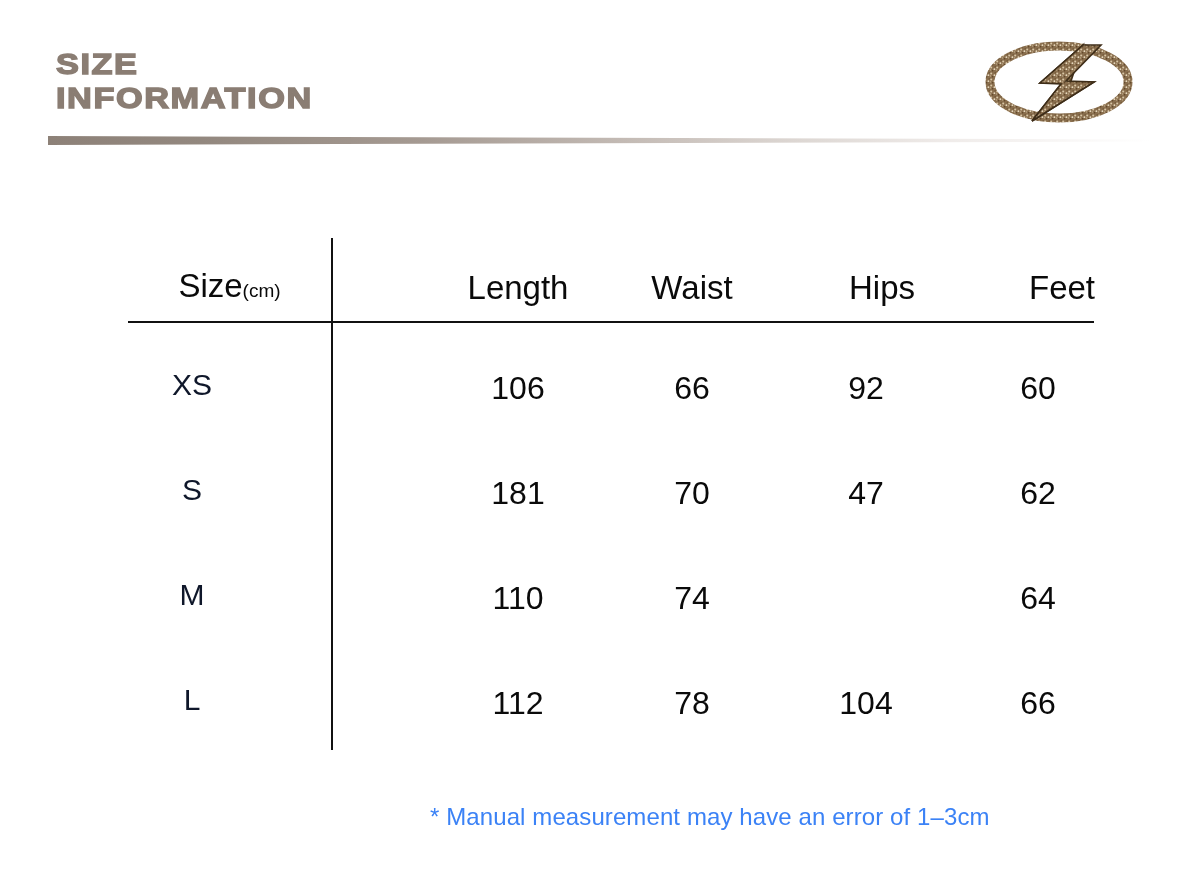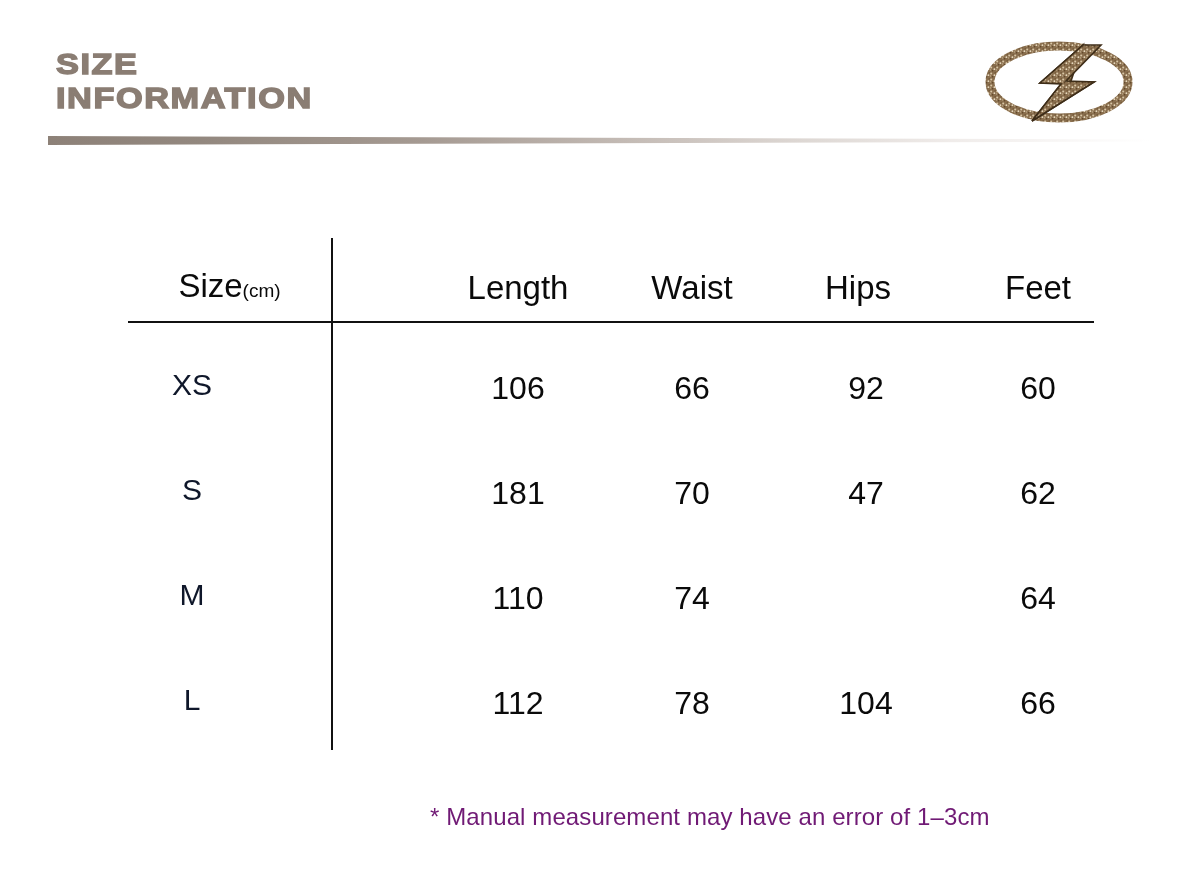--- a/index.html
+++ b/index.html
@@ -119,22 +119,22 @@
   #hdr-size {
     left: 128px;
     width: 203px;
     top: 266px;
   }
   #hdr-size .big { font-size: 33px; }
   #hdr-size .sub { font-size: 19px; letter-spacing: 0px; }
 
   #hdr-length { left: 428px; width: 180px; }
   #hdr-waist  { left: 602px; width: 180px; }
-  #hdr-hips   { left: 768px; width: 180px; }
-  #hdr-feet   { left: 948px; width: 180px; }
+  #hdr-hips   { left: 792px; width: 180px; }
+  #hdr-feet   { left: 972px; width: 180px; }
 
   
   .size-label {
     left: 128px;
     width: 128px;
     font-size: 30px;
     font-weight: 400;
     color: #0f172a;
     height: 38px;
     line-height: 38px;
@@ -161,21 +161,21 @@
   .row-1.size-label { top: 471px; }
   .row-2.size-label { top: 576px; }
   .row-3.size-label { top: 681px; }
 
   
   #footnote {
     position: absolute;
     left: 430px;
     top: 803px;
     font-size: 24px;
-    color: #701a75;
+    color: #3b82f6;
     white-space: nowrap;
     letter-spacing: 0.1px;
   }
 </style>
 </head>
 <body>
 
 <div id="header">
 
   <div id="title-block">

